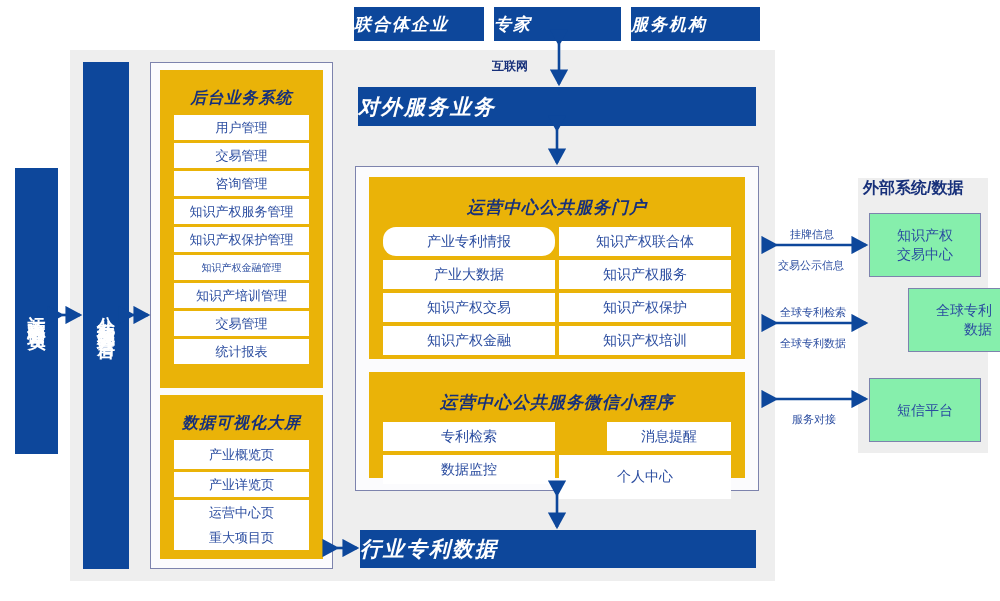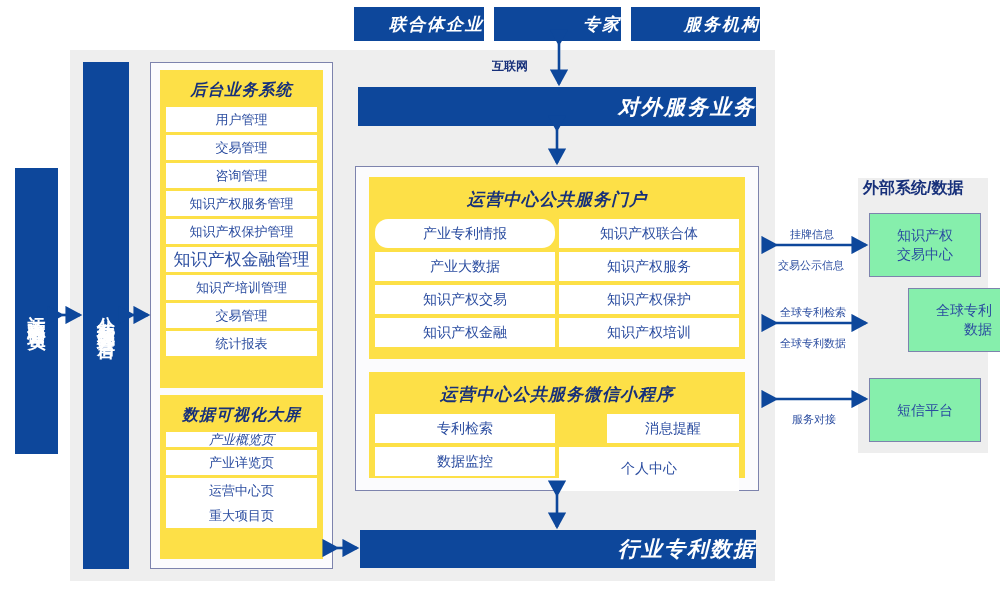--- a/index.html
+++ b/index.html
@@ -10,21 +10,21 @@
     overflow:hidden;
     position:relative;
   }
   .canvas{position:absolute;left:0;top:0;width:1000px;height:601px;}
 
   
   .blue-box{
     position:absolute;
     background:#0d479b;
     color:#ffffff;
-    display:flex;align-items:center;justify-content:flex-end;
+    display:flex;align-items:center;justify-content:flex-start;
     font-weight:bold;
     font-style:italic;
     letter-spacing:2px;
     box-sizing:border-box;
   }
   .vert-blue{
     position:absolute;
     background:#0d479b;
     color:#ffffff;
     font-weight:bold;
@@ -40,23 +40,23 @@
     box-sizing:border-box;
   }
   .outline-panel{
     position:absolute;
     background:#fbfbfd;
     border:1.5px solid #7d83ad;
     box-sizing:border-box;
   }
   .group{
     position:absolute;
-    background:#fde047;
-    box-sizing:border-box;
-    padding:6px;
+    background:#eab308;
+    box-sizing:border-box;
+    padding:14px;
   }
   .group-title{
     text-align:center;
     color:#17307a;
     font-weight:bold;
     font-style:italic;
     letter-spacing:1px;
   }
   .cell{
     background:#ffffff;
@@ -131,31 +131,31 @@
   <div class="outline-panel" style="left:150px;top:62px;width:183px;height:507px;"></div>
 
   <div class="group" style="left:160px;top:70px;width:163px;height:318px;">
     <div class="group-title" style="font-size:16px;margin:4px 0 6px 0;">后台业务系统</div>
     <div>
       <div class="cell" style="height:25px;margin-bottom:3px;font-size:13px;">用户管理</div>
       <div class="cell" style="height:25px;margin-bottom:3px;font-size:13px;">交易管理</div>
       <div class="cell" style="height:25px;margin-bottom:3px;font-size:13px;">咨询管理</div>
       <div class="cell" style="height:25px;margin-bottom:3px;font-size:13px;">知识产权服务管理</div>
       <div class="cell" style="height:25px;margin-bottom:3px;font-size:13px;">知识产权保护管理</div>
-      <div class="cell" style="height:25px;margin-bottom:3px;font-size:17px;">知识产权金融管理</div>
+      <div class="cell" style="height:25px;margin-bottom:3px;font-size:10px;">知识产权金融管理</div>
       <div class="cell" style="height:25px;margin-bottom:3px;font-size:13px;">知识产培训管理</div>
       <div class="cell" style="height:25px;margin-bottom:3px;font-size:13px;">交易管理</div>
       <div class="cell" style="height:25px;font-size:13px;">统计报表</div>
     </div>
   </div>
 
   <div class="group" style="left:160px;top:395px;width:163px;height:164px;">
     <div class="group-title" style="font-size:16px;margin:4px 0 6px 0;">数据可视化大屏</div>
     <div>
-      <div class="cell" style="height:15px;margin-bottom:3px;font-size:13px;font-style:italic;">产业概览页</div>
+      <div class="cell" style="height:29px;margin-bottom:3px;font-size:13px;">产业概览页</div>
       <div class="cell" style="height:25px;margin-bottom:3px;font-size:13px;">产业详览页</div>
       <div class="cell" style="height:25px;font-size:13px;">运营中心页</div>
       <div class="cell" style="height:25px;margin-bottom:3px;font-size:13px;">重大项目页</div>
     </div>
   </div>
 
   <div class="outline-panel" style="left:355px;top:166px;width:404px;height:325px;"></div>
 
   <div class="group" style="left:369px;top:177px;width:376px;height:182px;">
     <div class="group-title" style="font-size:17px;margin:5px 0 8px 0;">运营中心公共服务门户</div>

